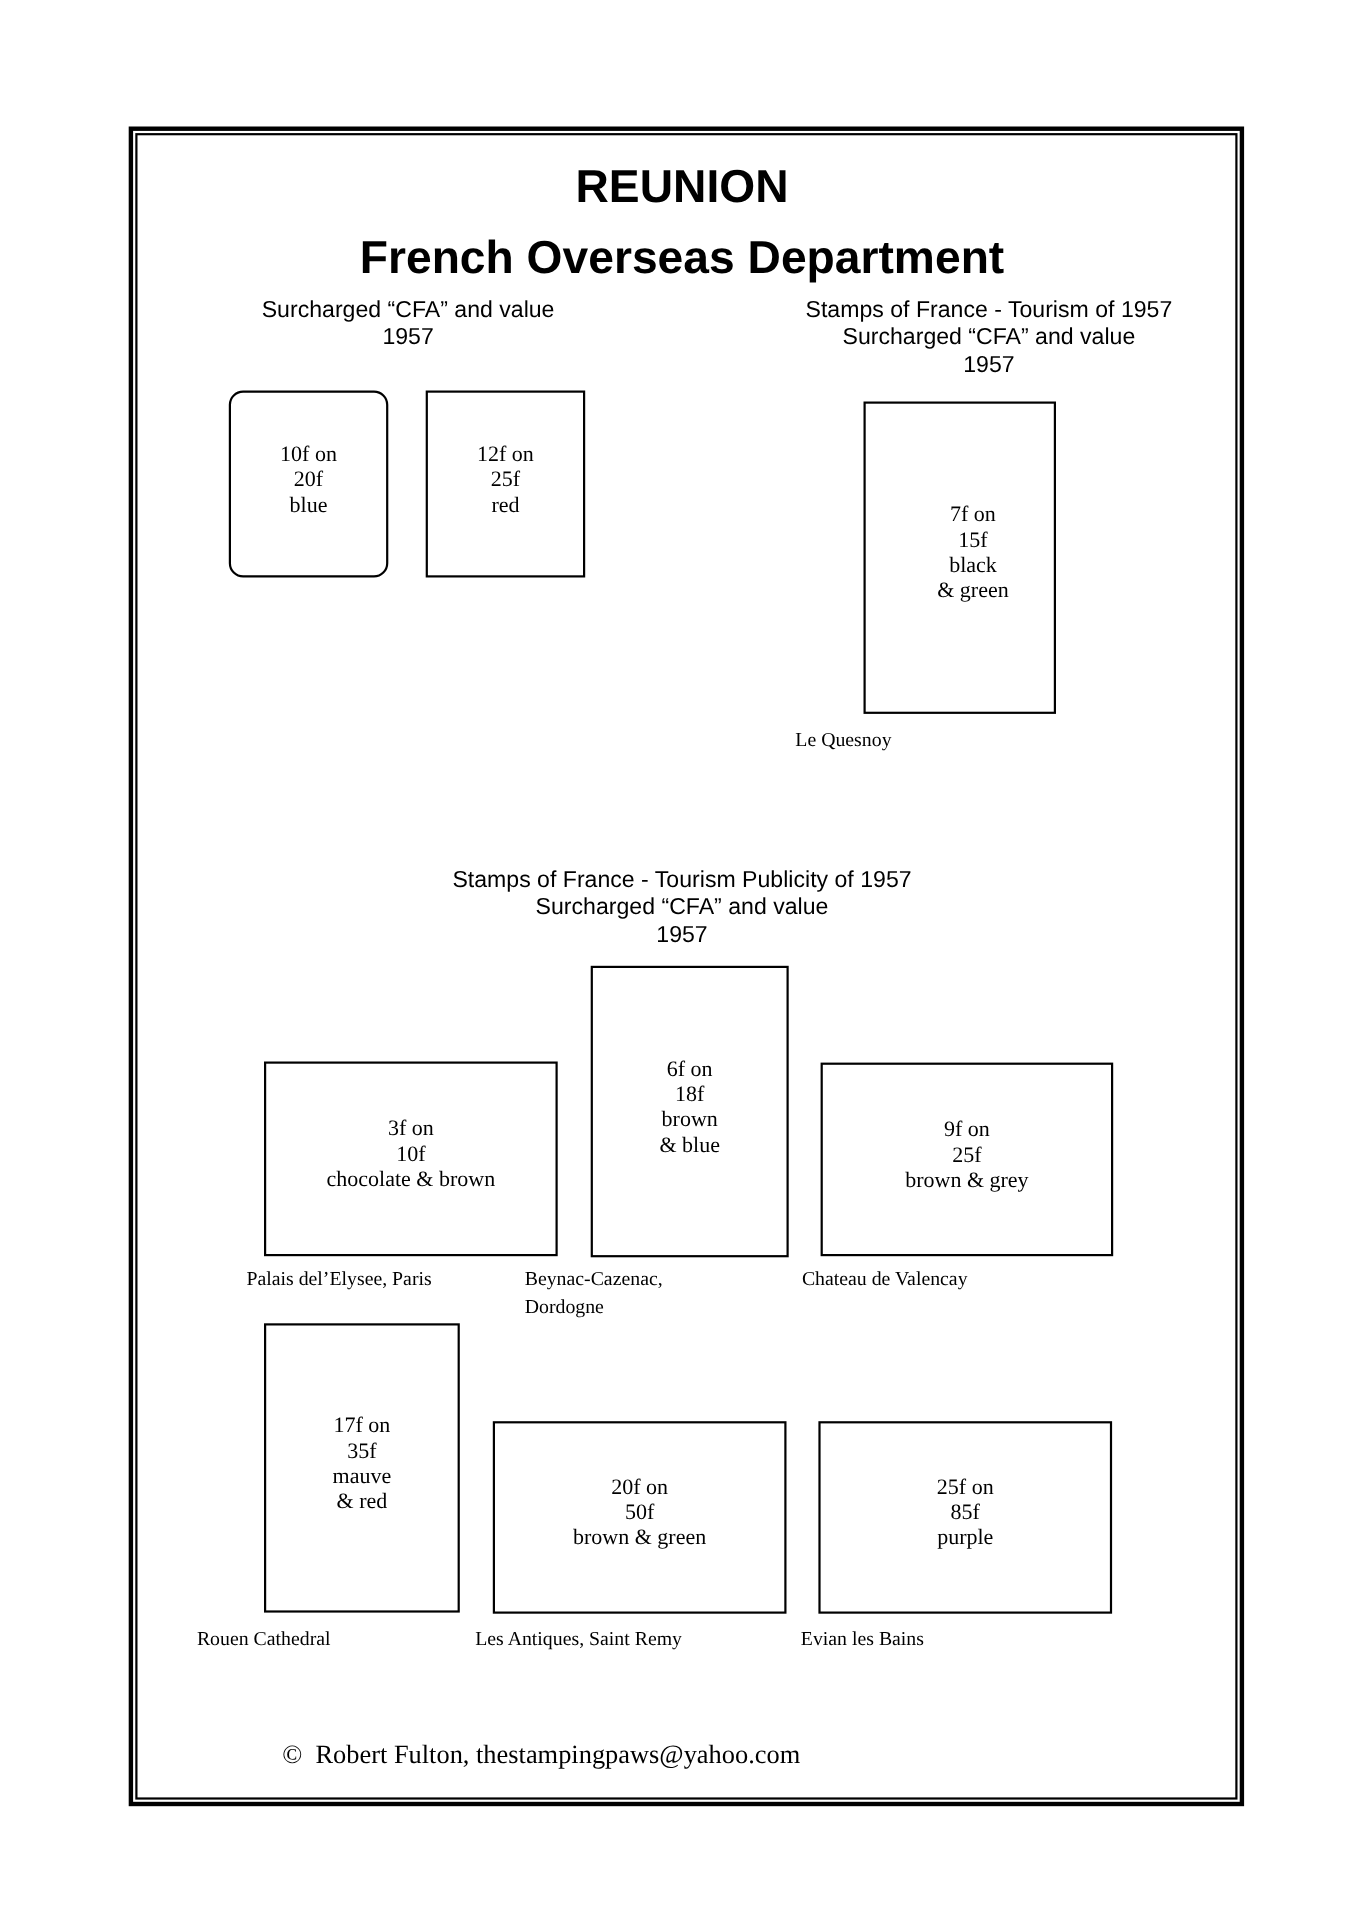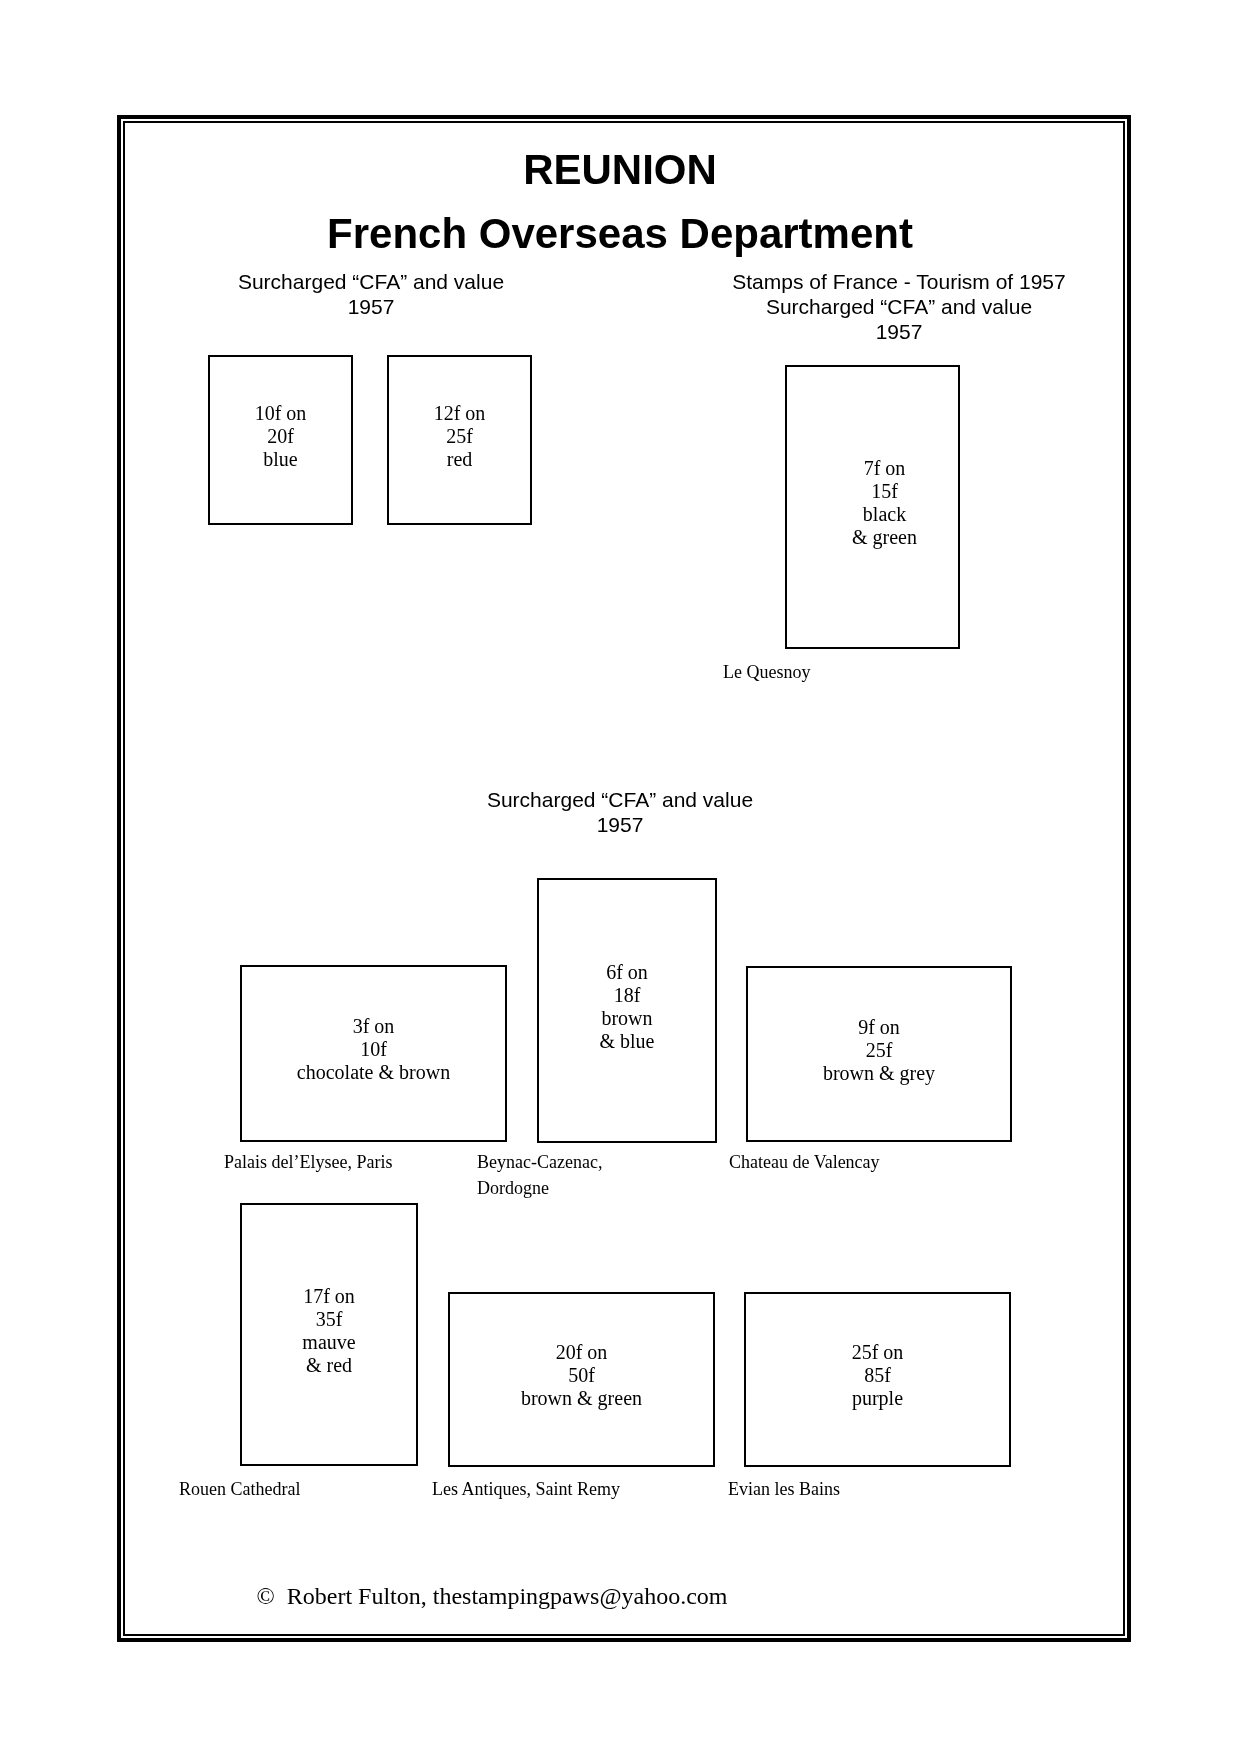--- a/index.html
+++ b/index.html
@@ -36,21 +36,21 @@
 
   
   .stamp-box{
     border:2px solid #000;box-sizing:border-box;
     display:flex;flex-direction:column;align-items:center;justify-content:center;
     text-align:center;
     font-family:"Liberation Serif",serif;font-size:20px;line-height:23px;
     padding-bottom:8px;
   }
   .lline{display:block;}
-  #s1-box1{left:208px;top:355px;width:145px;height:170px;}
+  #s1-box1{left:208px;top:355px;width:145px;height:170px;border-radius:13px;}
   #s1-box2{left:387px;top:355px;width:145px;height:170px;}
   #s2-box1{left:785px;top:365px;width:175px;height:284px;padding-left:24px;}
   #s3-box1{left:240px;top:965px;width:267px;height:177px;}
   #s3-box2{left:537px;top:878px;width:180px;height:265px;}
   #s3-box3{left:746px;top:966px;width:266px;height:176px;}
   #s3-box4{left:240px;top:1203px;width:178px;height:263px;}
   #s3-box5{left:448px;top:1292px;width:267px;height:175px;}
   #s3-box6{left:744px;top:1292px;width:267px;height:175px;}
 
   
@@ -87,20 +87,21 @@
   <span class="hline">1957</span>
 </div>
 
 <div class="abs sec-header" id="sec2-header">
   <span class="hline">Stamps of France - Tourism of 1957</span>
   <span class="hline">Surcharged “CFA” and value</span>
   <span class="hline">1957</span>
 </div>
 
 <div class="abs sec-header" id="sec3-header">
+  <span class="hline">Stamps of France - Tourism Publicity of 1957</span>
   <span class="hline">Surcharged “CFA” and value</span>
   <span class="hline">1957</span>
 </div>
 
 <div class="abs stamp-box" id="s1-box1">
   <span class="lline">10f on</span>
   <span class="lline">20f</span>
   <span class="lline">blue</span>
 </div>
 <div class="abs stamp-box" id="s1-box2">

